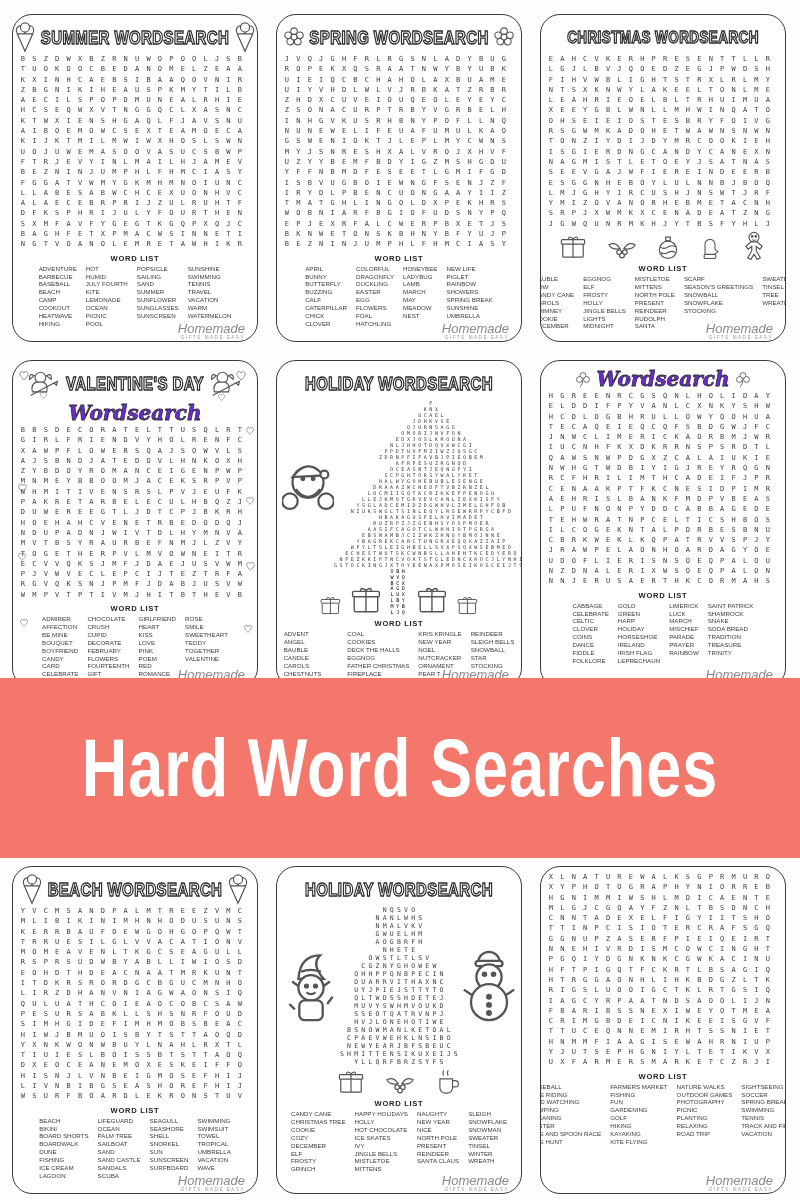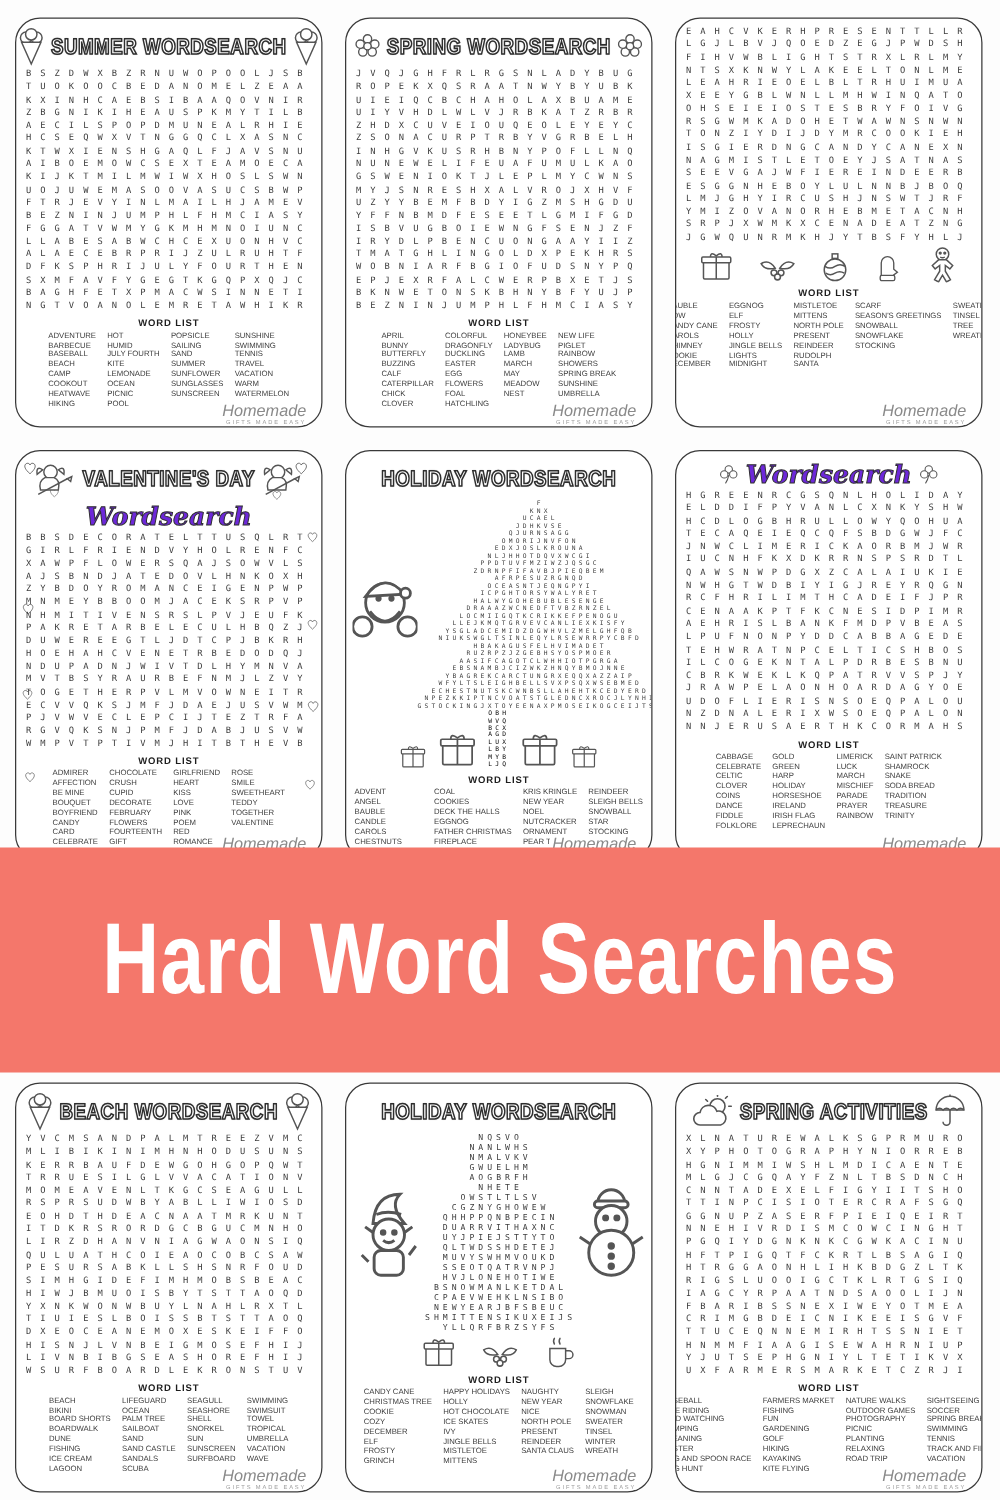--- a/index.html
+++ b/index.html
@@ -238,20 +238,25 @@
             <div>UMBRELLA</div>
           </div>
         </div>
       </div>
       <div class="logo">
         <span class="logo-script">Homemade</span>
         <span class="logo-tag">GIFTS MADE EASY</span>
       </div>
     </div>
     <div class="card">
+      <div class="card-head">
+        <div>
+          <div class="bubble small">CHRISTMAS WORDSEARCH</div>
+        </div>
+      </div>
       <div class="gridrows g-std">
         <div class="grow">EAHCVKERHPRESENTTLLR</div>
         <div class="grow">LGJLBVJQOEDZEGJPWDSH</div>
         <div class="grow">FIHVWBLIGHTSTRXLRLMY</div>
         <div class="grow">NTSXKNWYLAKEELTONLME</div>
         <div class="grow">LEAHRIEOELBLTRHUIMUA</div>
         <div class="grow">XEEYGBLWNLLMHWINQATO</div>
         <div class="grow">OHSEIEIOSTESBRYFOIVG</div>
         <div class="grow">RSGWMKADOHETWAWNSNWN</div>
         <div class="grow">TONZIYDIJDYMRCOOKIEH</div>
@@ -978,44 +983,20 @@
             <div>WREATH</div>
           </div>
         </div>
       </div>
       <div class="logo">
         <span class="logo-script">Homemade</span>
         <span class="logo-tag">GIFTS MADE EASY</span>
       </div>
     </div>
     <div class="card">
-      <div class="card-head">
-        <span class="icon">
-          <svg width="34" height="26" viewBox="0 0 34 26">
-            <g fill="#fff" stroke="#555" stroke-width="1.3">
-              <circle cx="21" cy="9" r="6"></circle>
-              <path d="M21 1 v-1 M30 9 h2 M27.4 2.6 l1.4 -1.4 M13 5 l-1.4 -1.4" stroke-linecap="round" fill="none"></path>
-              <path d="M7 24 a5 5 0 0 1 0 -10 a7 7 0 0 1 13.5 -1 a4.6 4.6 0 0 1 3 11 Z"></path>
-            </g>
-          </svg>
-        </span>
-        <div>
-          <div class="bubble">SPRING ACTIVITIES</div>
-        </div>
-        <span class="icon">
-          <svg width="26" height="28" viewBox="0 0 28 30">
-            <g fill="#fff" stroke="#555" stroke-width="1.3">
-              <path d="M2 14 a12 12 0 0 1 24 0 Z"></path>
-              <path d="M2 14 q3 -3 6 0 q3 -3 6 0 q3 -3 6 0 q3 -3 6 0" fill="none"></path>
-              <path d="M14 14 v10 a3 3 0 0 1 -6 0" fill="none"></path>
-              <path d="M14 2 v-1.5" fill="none"></path>
-            </g>
-          </svg>
-        </span>
-      </div>
       <div class="gridrows g-std">
         <div class="grow">XLNATUREWALKSGPRMURO</div>
         <div class="grow">XYPHOTOGRAPHYNIORREB</div>
         <div class="grow">HGNIMMIWSHLMDICAENTE</div>
         <div class="grow">MLGJCGQAYFZNLTBSDNCH</div>
         <div class="grow">CNNTADEXELFIGYIITSHO</div>
         <div class="grow">TTINPCISIOTERCRAFSGQ</div>
         <div class="grow">GGNUPZASERFPIEIQEIRT</div>
         <div class="grow">NNEHIVRDISMCOWCINGHT</div>
         <div class="grow">PGQIYDGNKNKCGWKACINU</div>

